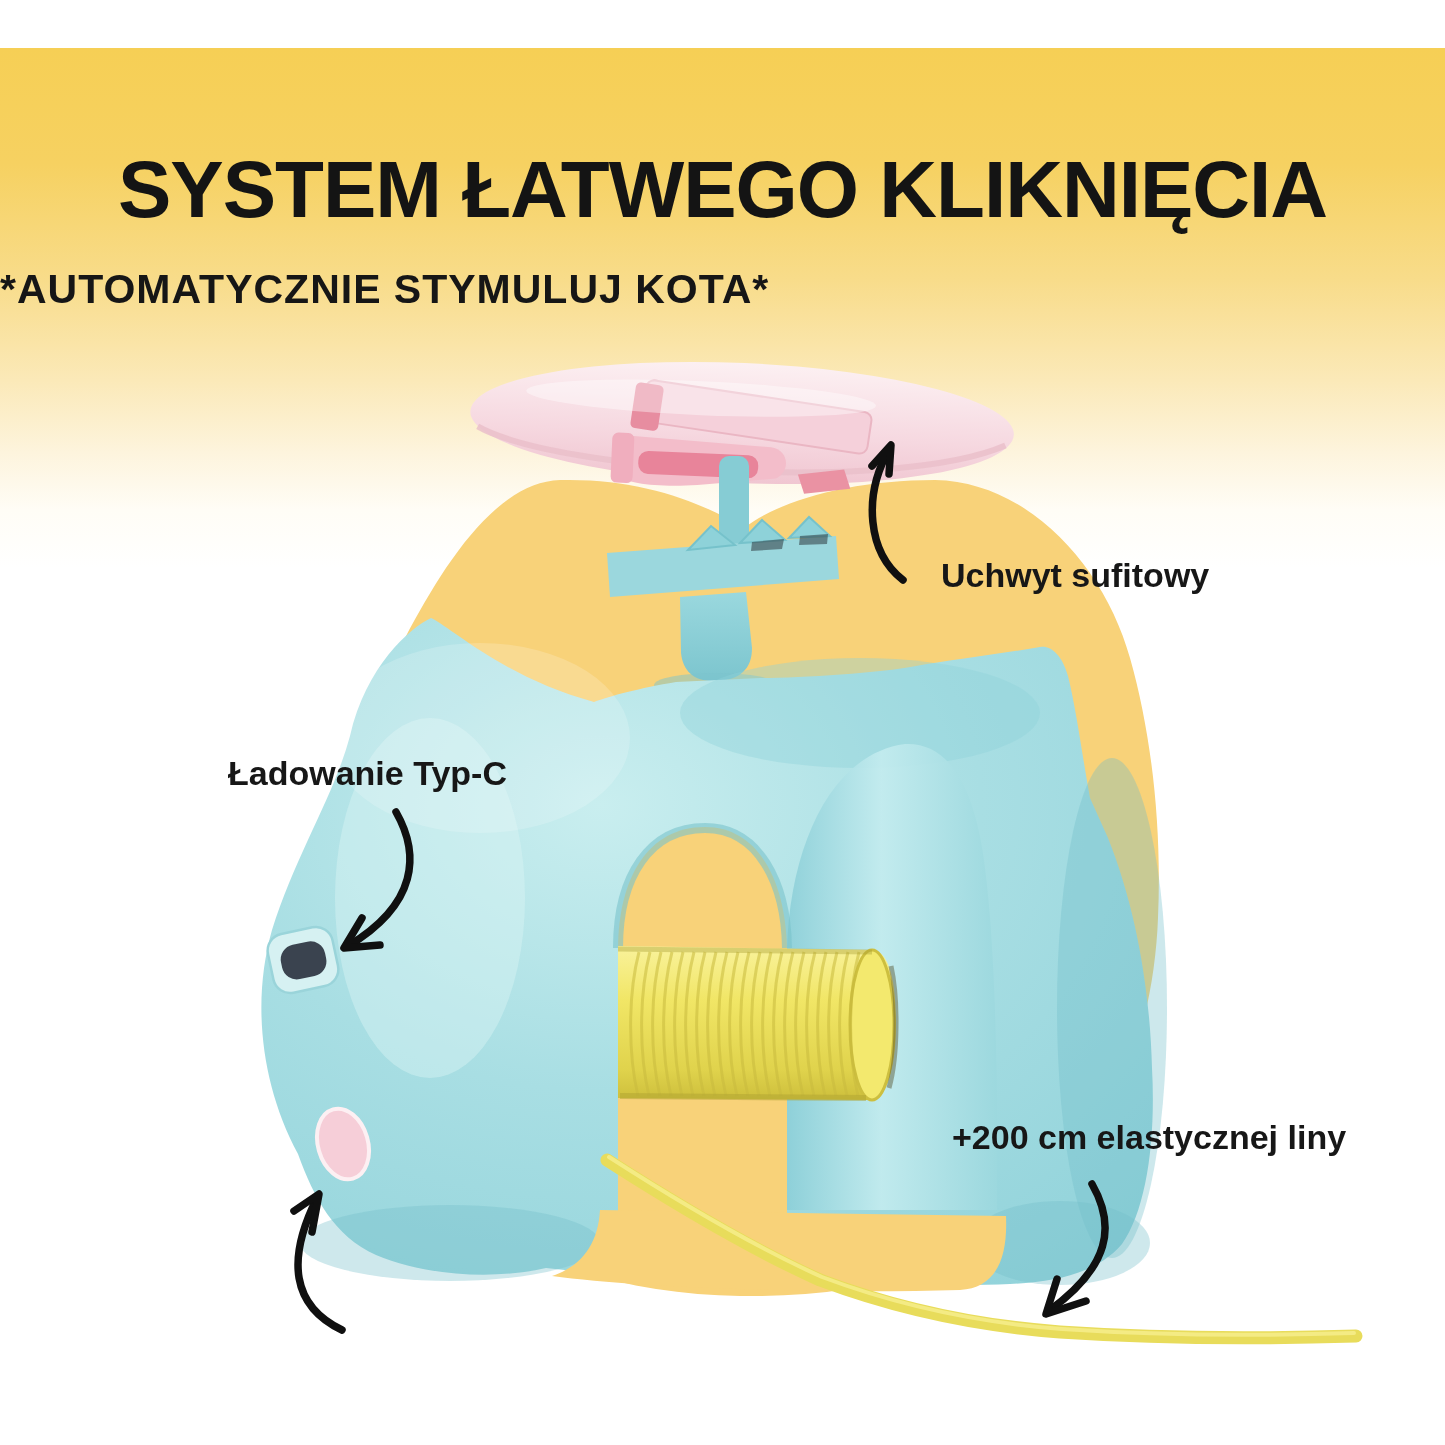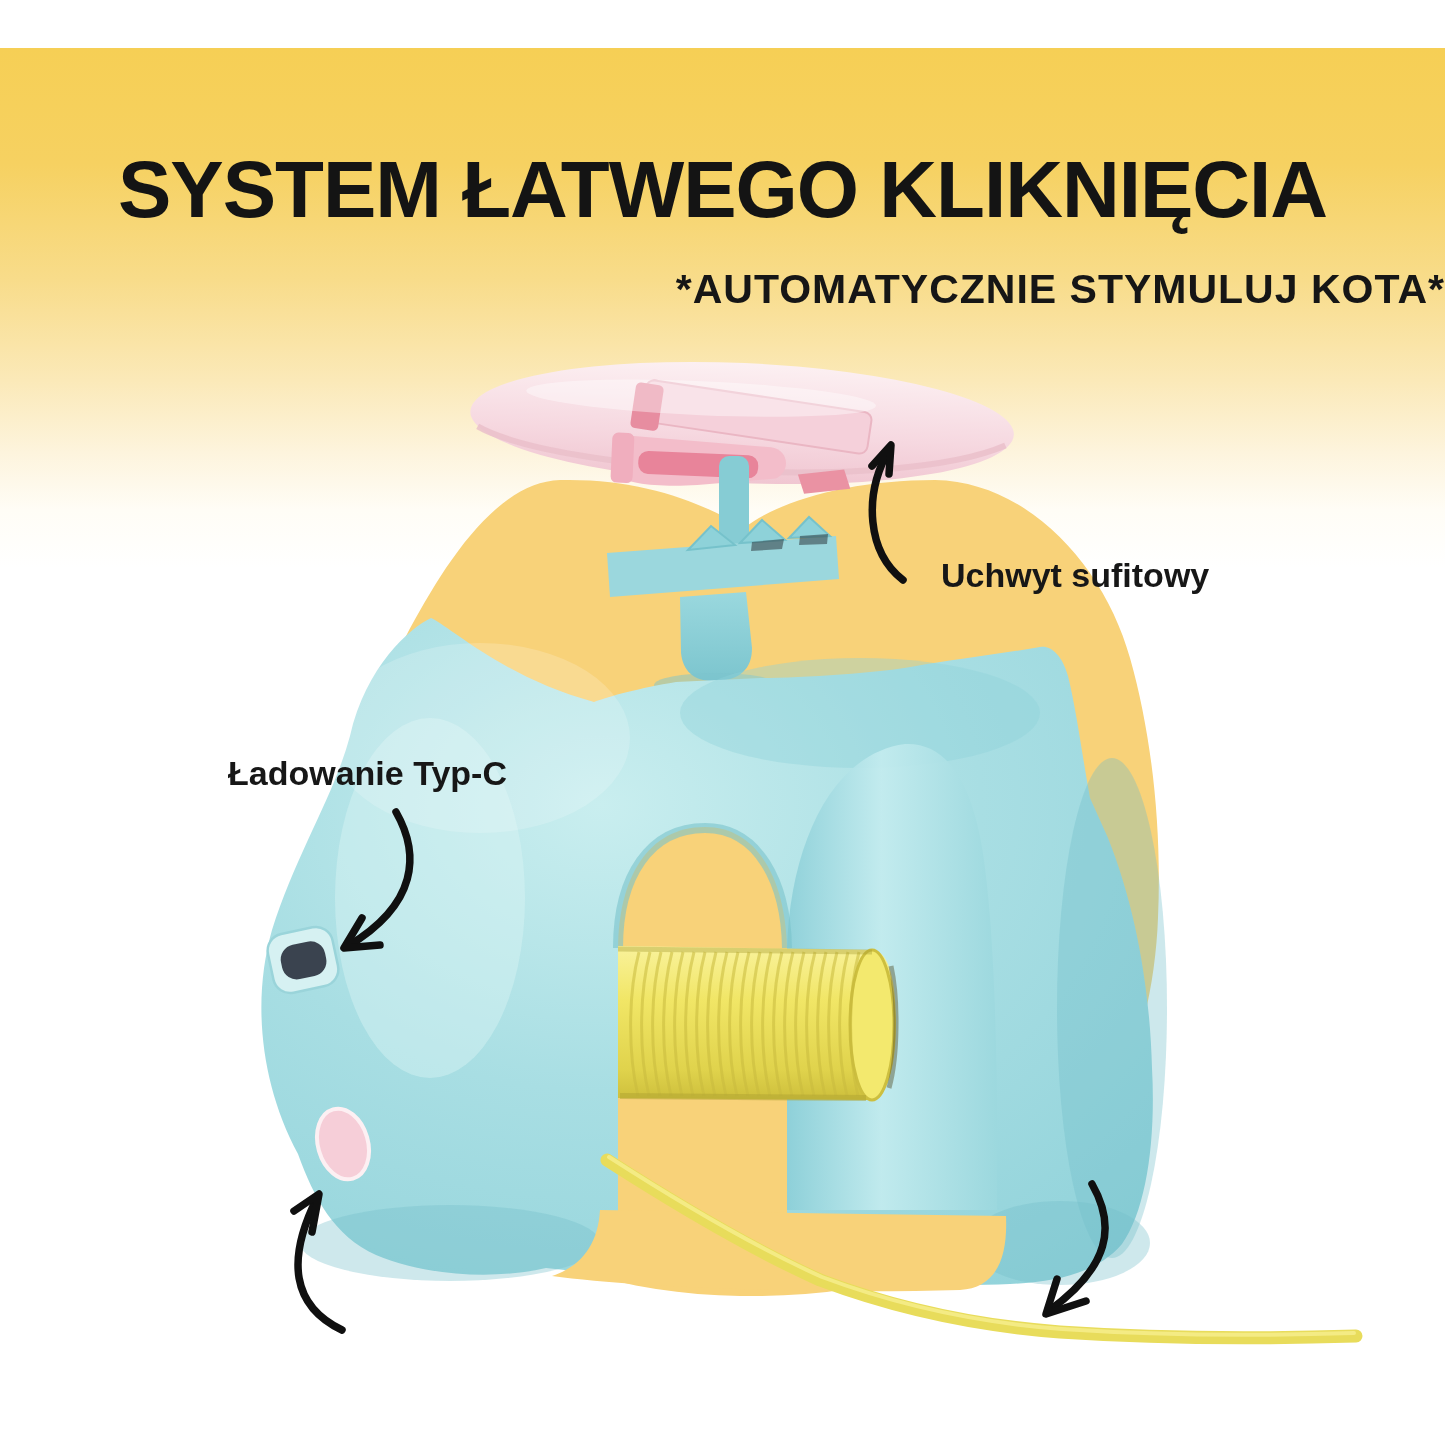--- a/index.html
+++ b/index.html
@@ -13,21 +13,21 @@
     font-family:"Liberation Sans","DejaVu Sans",sans-serif;
     margin-top:48px;
   }
   .title{
     position:absolute;left:0;top:96px;width:100%;
     text-align:center;font-size:80px;font-weight:900;
     letter-spacing:-1px;color:#141414;white-space:nowrap;
   }
   .subtitle{
     position:absolute;left:0;top:218px;width:100%;
-    text-align:right;font-size:41px;font-weight:900;
+    text-align:left;font-size:41px;font-weight:900;
     letter-spacing:1px;color:#161616;white-space:nowrap;
   }
   .callout{
     position:absolute;font-size:34px;font-weight:900;
     color:#171717;white-space:nowrap;letter-spacing:0px;
   }
   #label-ceiling{left:941px;top:508px;}
   #label-typec{left:228px;top:706px;}
   #label-rope{left:952px;top:1070px;}
   #label-power{left:375px;top:1256px;}
@@ -205,13 +205,14 @@
         <path d="M 294 1163 L 319 1146 L 312 1184"></path>
       </g>
     </g>
   </svg>
 
   <div class="title">SYSTEM ŁATWEGO KLIKNIĘCIA</div>
   <div class="subtitle">*AUTOMATYCZNIE STYMULUJ KOTA*</div>
 
   <div class="callout" id="label-ceiling">Uchwyt sufitowy</div>
   <div class="callout" id="label-typec">Ładowanie Typ-C</div>
+  <div class="callout" id="label-rope">+200 cm elastycznej liny</div>
 </div>
 
 </body></html>

